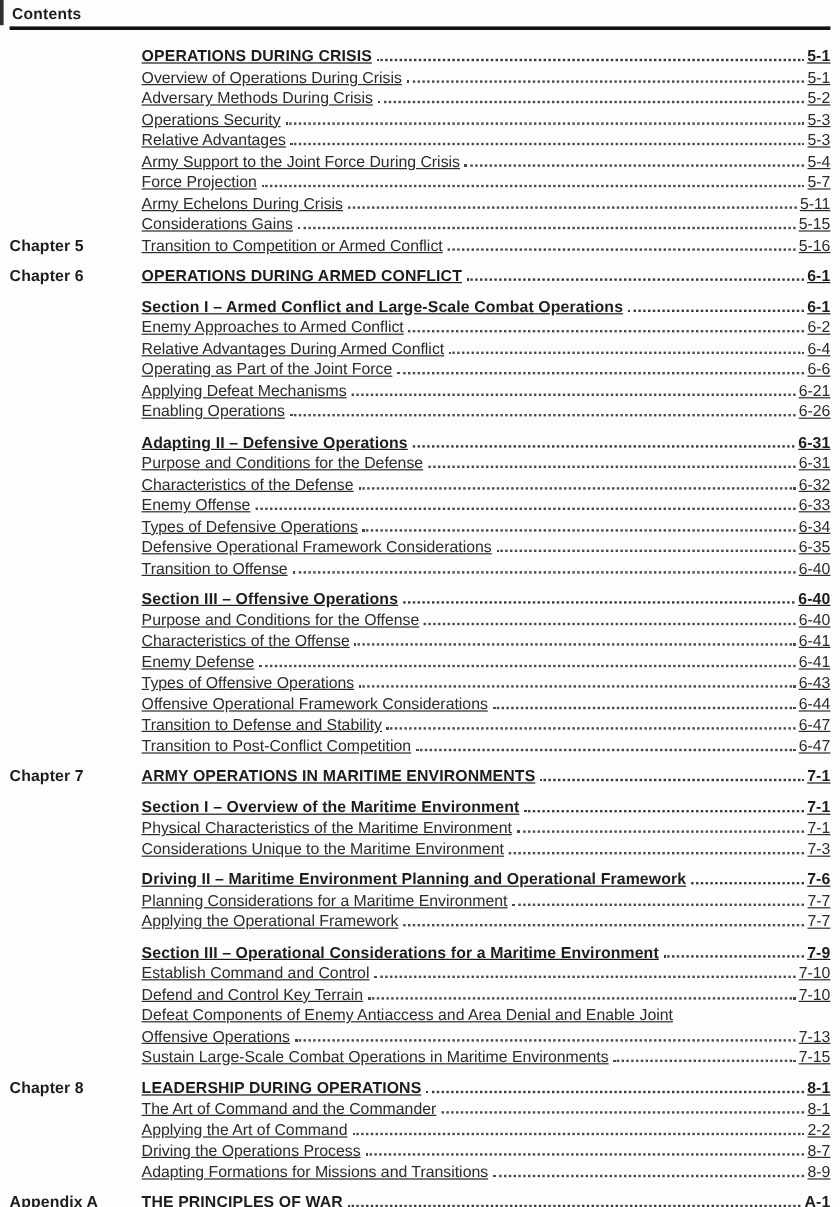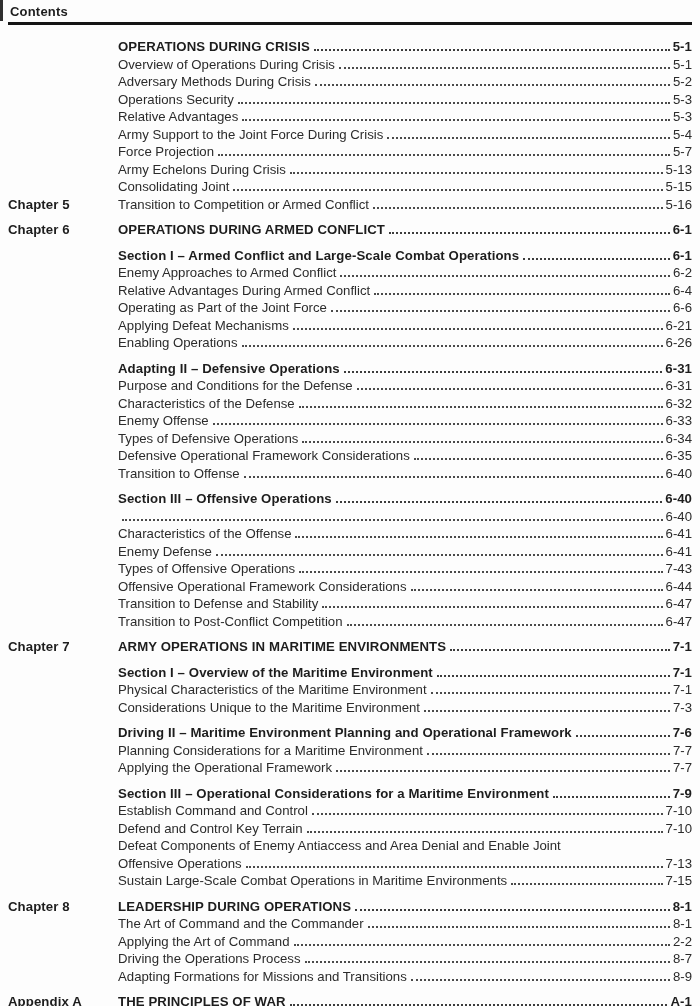--- a/index.html
+++ b/index.html
@@ -22,21 +22,21 @@
   .toc-block { display: flex; margin-top: 8px; }
   .toc-block.first { margin-top: 13px; align-items: flex-end; }
   .chapter-label {
     flex: 0 0 110px; width: 110px;
     font-weight: bold; font-size: 13.2px; color: #1d1d1d; line-height: 17.5px;
     letter-spacing: 0.1px;
   }
   .rows { flex: 1 1 auto; min-width: 0; }
   .toc-row {
     display: flex; align-items: baseline;
-    font-size: 13.2px; line-height: 17.5px; white-space: nowrap;
+    font-size: 13.2px; line-height: 17.5px; white-space: nowrap; text-decoration: underline;
   }
   .toc-row .t { flex: 0 0 auto; }
   .leader {
     flex: 1 1 auto; min-width: 8px;
     border-bottom: 2px dotted #4a4a4a;
     margin: 0 3px 3px 4px;
   }
   .pg { flex: 0 0 auto; }
   .toc-row.bold { font-weight: bold; color: #1d1d1d; letter-spacing: 0.1px; }
   .toc-row.bold .leader { border-bottom-color: #3c3c3c; }
@@ -83,24 +83,24 @@
             <span class="pg">5-4</span>
           </div>
           <div class="toc-row">
             <span class="t">Force Projection</span>
             <span class="leader"></span>
             <span class="pg">5-7</span>
           </div>
           <div class="toc-row">
             <span class="t">Army Echelons During Crisis</span>
             <span class="leader"></span>
-            <span class="pg">5-13</span>
-          </div>
-          <div class="toc-row">
-            <span class="t">Consolidating Joint</span>
+            <span class="pg">5-11</span>
+          </div>
+          <div class="toc-row">
+            <span class="t">Considerations Gains</span>
             <span class="leader"></span>
             <span class="pg">5-15</span>
           </div>
           <div class="toc-row">
             <span class="t">Transition to Competition or Armed Conflict</span>
             <span class="leader"></span>
             <span class="pg">5-16</span>
           </div>
         </div>
       </div>
@@ -191,37 +191,38 @@
       </div>
       <div class="toc-block">
         <div class="chapter-label"></div>
         <div class="rows">
           <div class="toc-row bold">
             <span class="t">Section III – Offensive Operations</span>
             <span class="leader"></span>
             <span class="pg">6-40</span>
           </div>
           <div class="toc-row">
+            <span class="t">Purpose and Conditions for the Offense</span>
             <span class="leader"></span>
             <span class="pg">6-40</span>
           </div>
           <div class="toc-row">
             <span class="t">Characteristics of the Offense</span>
             <span class="leader"></span>
             <span class="pg">6-41</span>
           </div>
           <div class="toc-row">
             <span class="t">Enemy Defense</span>
             <span class="leader"></span>
             <span class="pg">6-41</span>
           </div>
           <div class="toc-row">
             <span class="t">Types of Offensive Operations</span>
             <span class="leader"></span>
-            <span class="pg">7-43</span>
+            <span class="pg">6-43</span>
           </div>
           <div class="toc-row">
             <span class="t">Offensive Operational Framework Considerations</span>
             <span class="leader"></span>
             <span class="pg">6-44</span>
           </div>
           <div class="toc-row">
             <span class="t">Transition to Defense and Stability</span>
             <span class="leader"></span>
             <span class="pg">6-47</span>

